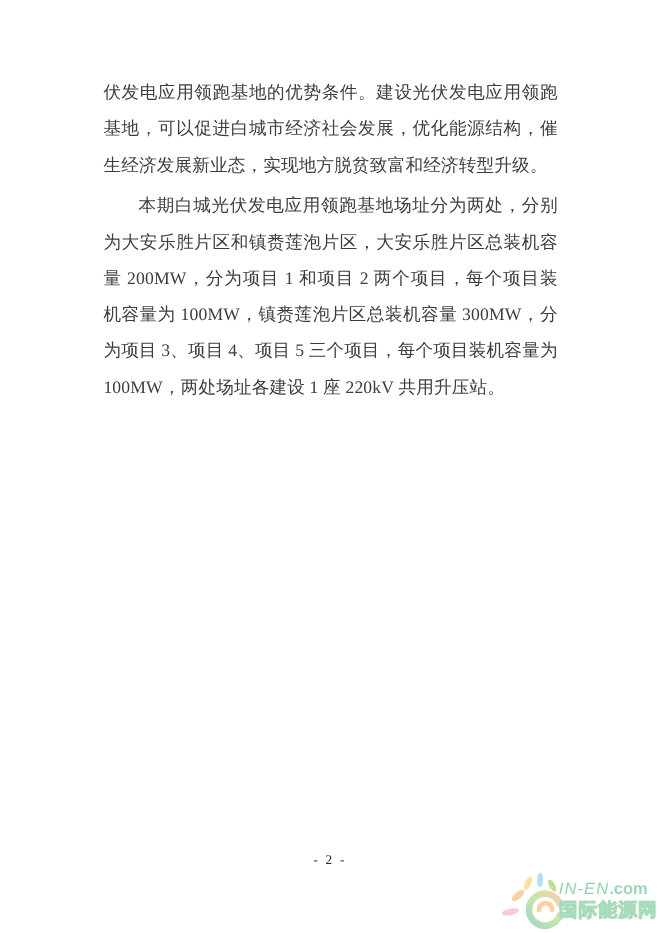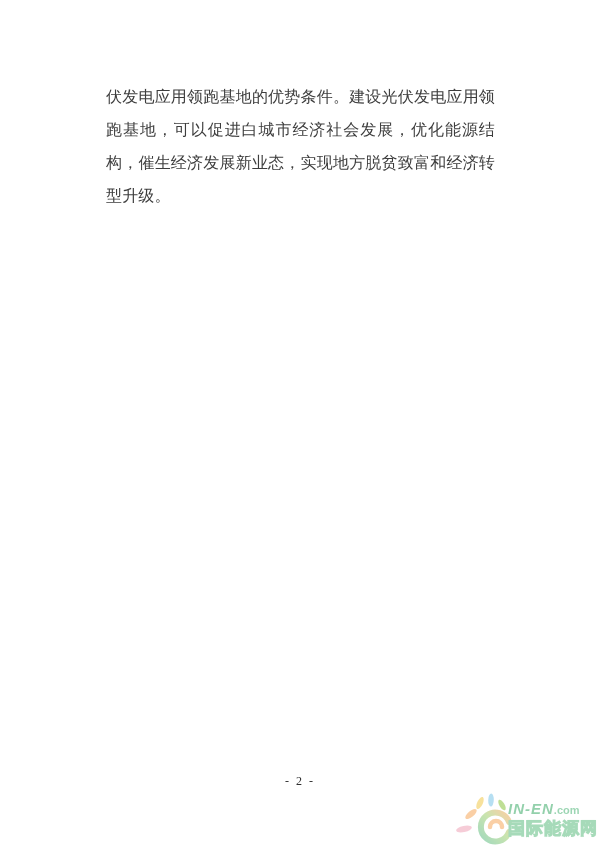--- a/index.html
+++ b/index.html
@@ -15,21 +15,21 @@
     position: absolute;
     left: 90px;
     top: 64px;
     width: 421px;
     color: #3d3d3d;
     font-size: 16px;
     line-height: 33px;
     letter-spacing: 0.15px;
   }
   .para {
-    margin: 16px;
+    margin: 4px;
     text-align: justify;
     text-justify: inter-ideograph;
   }
   .para.indent { text-indent: 32px; }
   .page-number {
     position: absolute;
     left: 0;
     top: 774px;
     width: 600px;
     text-align: center;
@@ -49,49 +49,50 @@
   .wm-logo-svg { position: absolute; left: 0; top: 0; }
   .wm-text {
     position: absolute;
     left: 62px;
     top: 16px;
     font-family: "Liberation Sans", "DejaVu Sans", sans-serif;
     white-space: nowrap;
   }
   .wm-site-line { line-height: 14px; }
   .wm-site {
-    font-weight: bold;
+    font-weight: normal;
     font-style: italic;
     font-size: 15px;
     letter-spacing: 1px;
     color: #3cab68;
   }
   .wm-tld {
     font-weight: bold;
-    font-size: 11px;
+    font-size: 15px;
     color: #4db577;
   }
   .wm-name {
     margin-top: 2px;
     font-weight: bold;
     font-size: 17px;
     letter-spacing: 1px;
     color: #f0faf2;
     -webkit-text-stroke: 1px #5fbd80;
     text-shadow: 0 0 1px #5fbd80;
     line-height: 19px;
   }
 </style>
 </head>
 <body>
 
 <div class="page">
 
   <div class="document-body">
       <div class="para">伏发电应用领跑基地的优势条件。建设光伏发电应用领跑基地，可以促进白城市经济社会发展，优化能源结构，催生经济发展新业态，实现地方脱贫致富和经济转型升级。</div>
+      <div class="para indent">本期白城光伏发电应用领跑基地场址分为两处，分别为大安乐胜片区和镇赉莲泡片区，大安乐胜片区总装机容量 200MW，分为项目 1 和项目 2 两个项目，每个项目装机容量为 100MW，镇赉莲泡片区总装机容量 300MW，分为项目 3、项目 4、项目 5 三个项目，每个项目装机容量为 100MW，两处场址各建设 1 座 220kV 共用升压站。</div>
     </div>
 
   <div class="page-number">- 2 -</div>
 
   <div class="watermark">
     <svg class="wm-logo-svg" width="70" height="62" viewBox="0 0 70 62">
       <defs>
         <linearGradient id="ringGrad" x1="0%" y1="100%" x2="100%" y2="0%">
           <stop offset="0%" stop-color="#57bb8a"></stop>
           <stop offset="55%" stop-color="#9fcf6e"></stop>

